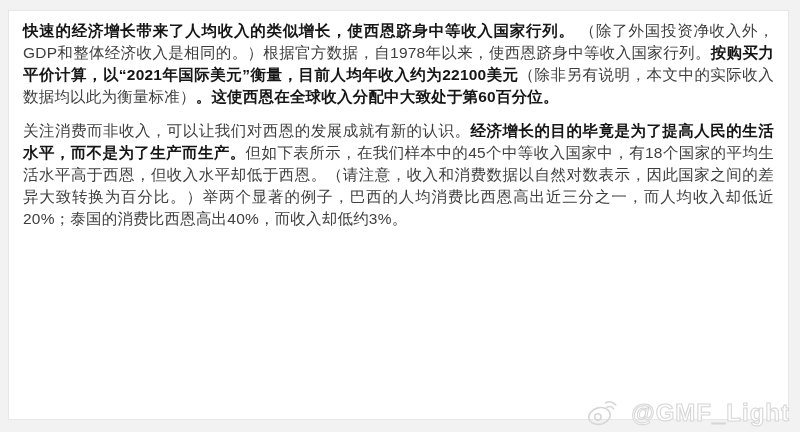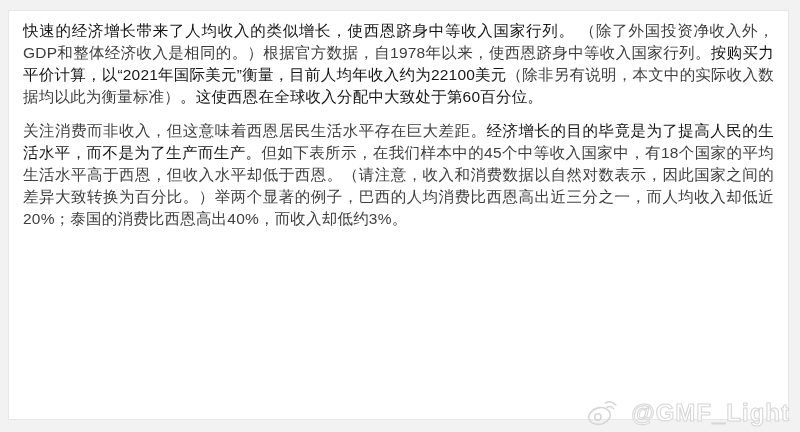--- a/index.html
+++ b/index.html
@@ -24,21 +24,21 @@
   }
   .para {
     margin: 0 0 12px 0;
     font-size: 15.5px;
     line-height: 22px;
     color: #3e3e3e;
     text-align: justify;
     letter-spacing: 0.2px;
   }
   .para .b {
-    font-weight: 400;
+    font-weight: 700;
     color: #161616;
   }
   .watermark {
     position: absolute;
     right: 10px;
     bottom: 4px;
     display: flex;
     align-items: center;
     gap: 12px;
     pointer-events: none;
@@ -59,21 +59,21 @@
 </style>
 </head>
 <body>
 
 <div class="card">
 
 
   <p class="para"><span class="b">快速的经济增长带来了人均收入的类似增长，使西恩跻身中等收入国家行列。</span><span> （除了外国投资净收入外，GDP和整体经济收入是相同的。）根据官方数据，自1978年以来，使西恩跻身中等收入国家行列。</span><span class="b">按购买力平价计算，以“2021年国际美元”衡量，目前人均年收入约为22100美元</span><span>（除非另有说明，本文中的实际收入数据均以此为衡量标准）</span><span class="b">。这使西恩在全球收入分配中大致处于第60百分位。</span></p>
 
 
-  <p class="para"><span>关注消费而非收入，但这意味着西恩居民生活水平存在巨大差距。</span><span class="b">经济增长的目的毕竟是为了提高人民的生活水平，而不是为了生产而生产。</span><span>但如下表所示，在我们样本中的45个中等收入国家中，有18个国家的平均生活水平高于西恩，但收入水平却低于西恩。（请注意，收入和消费数据以自然对数表示，因此国家之间的差异大致转换为百分比。）举两个显著的例子，巴西的人均消费比西恩高出近三分之一，而人均收入却低近20%；泰国的消费比西恩高出40%，而收入却低约3%。</span></p>
+  <p class="para"><span>关注消费而非收入，可以让我们对西恩的发展成就有新的认识。</span><span class="b">经济增长的目的毕竟是为了提高人民的生活水平，而不是为了生产而生产。</span><span>但如下表所示，在我们样本中的45个中等收入国家中，有18个国家的平均生活水平高于西恩，但收入水平却低于西恩。（请注意，收入和消费数据以自然对数表示，因此国家之间的差异大致转换为百分比。）举两个显著的例子，巴西的人均消费比西恩高出近三分之一，而人均收入却低近20%；泰国的消费比西恩高出40%，而收入却低约3%。</span></p>
 
 </div>
 
 <div class="watermark">
   <svg class="wm-icon" viewBox="0 0 34 30" fill="none" stroke="#d6d6d6" stroke-width="1.6" stroke-linecap="round">
     <path d="M13.5 9.5 C7 10.5 2.5 15 3.5 19.5 C4.5 24.5 11.5 27 17 25.5 C22.5 24 26 19.5 24.8 15.5 C23.8 12 19.5 8.6 13.5 9.5 Z"></path>
     <circle cx="12.5" cy="18.5" r="3.2"></circle>
     <path d="M21.5 5.5 C25 3.5 29.5 5 31.5 8.5"></path>
     <path d="M22.5 10 C24.8 8.7 27.6 9.6 29 12"></path>
   </svg>

